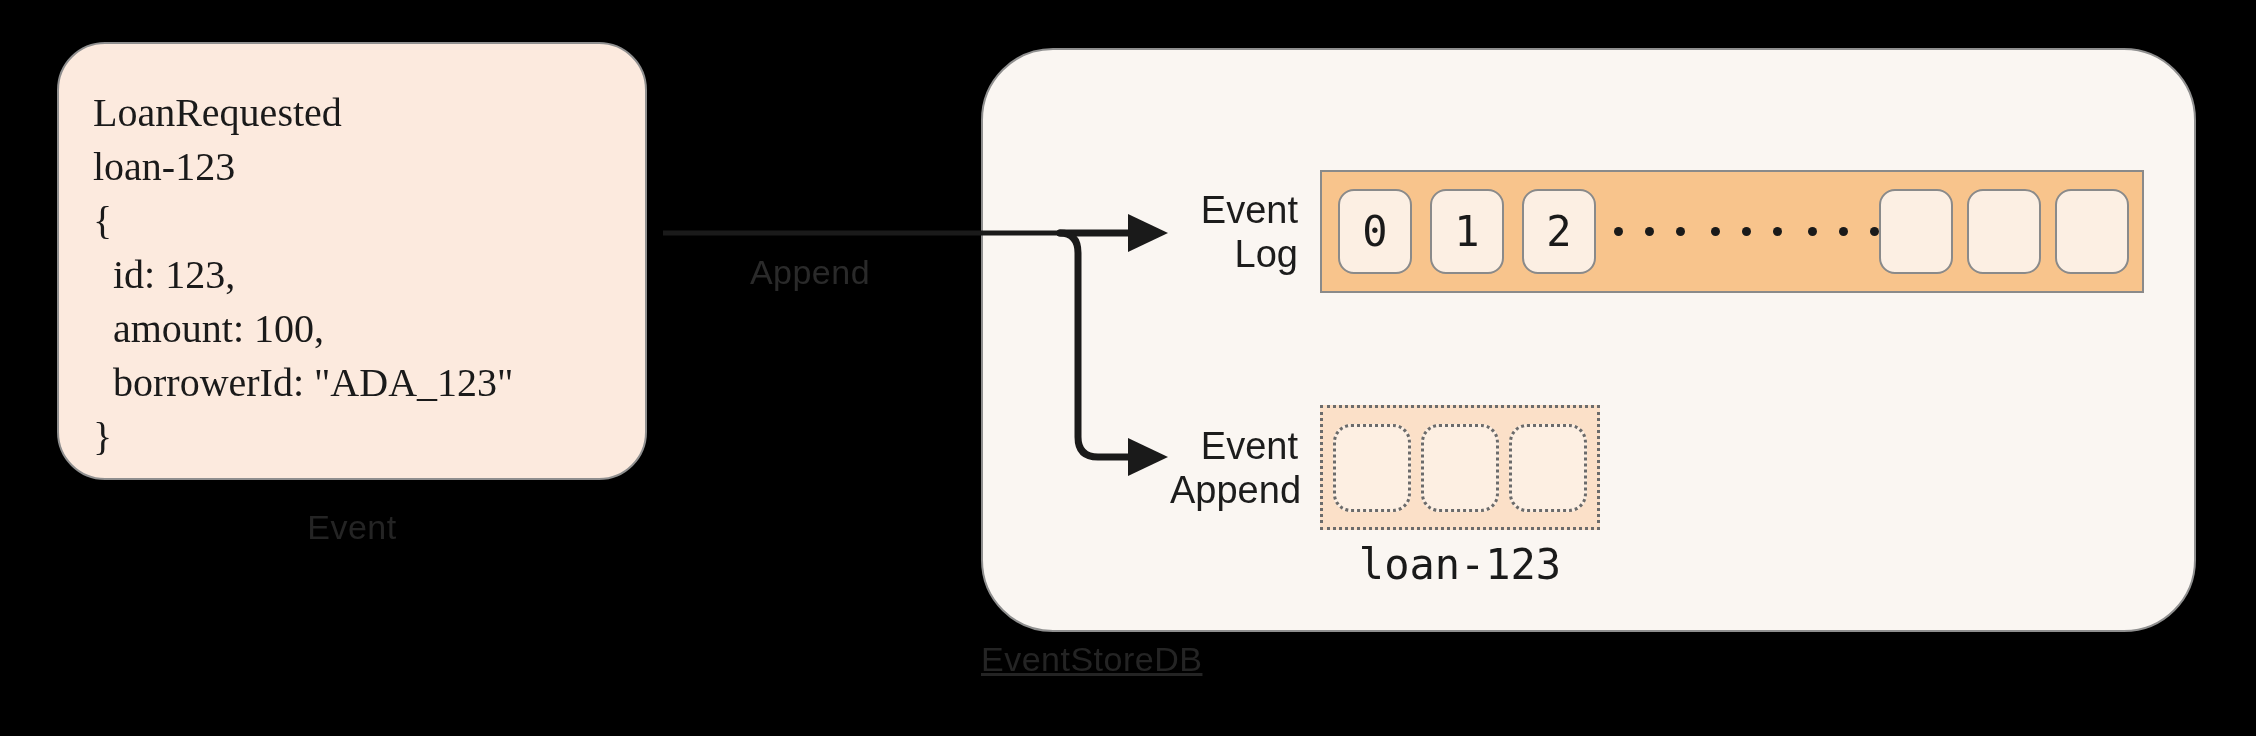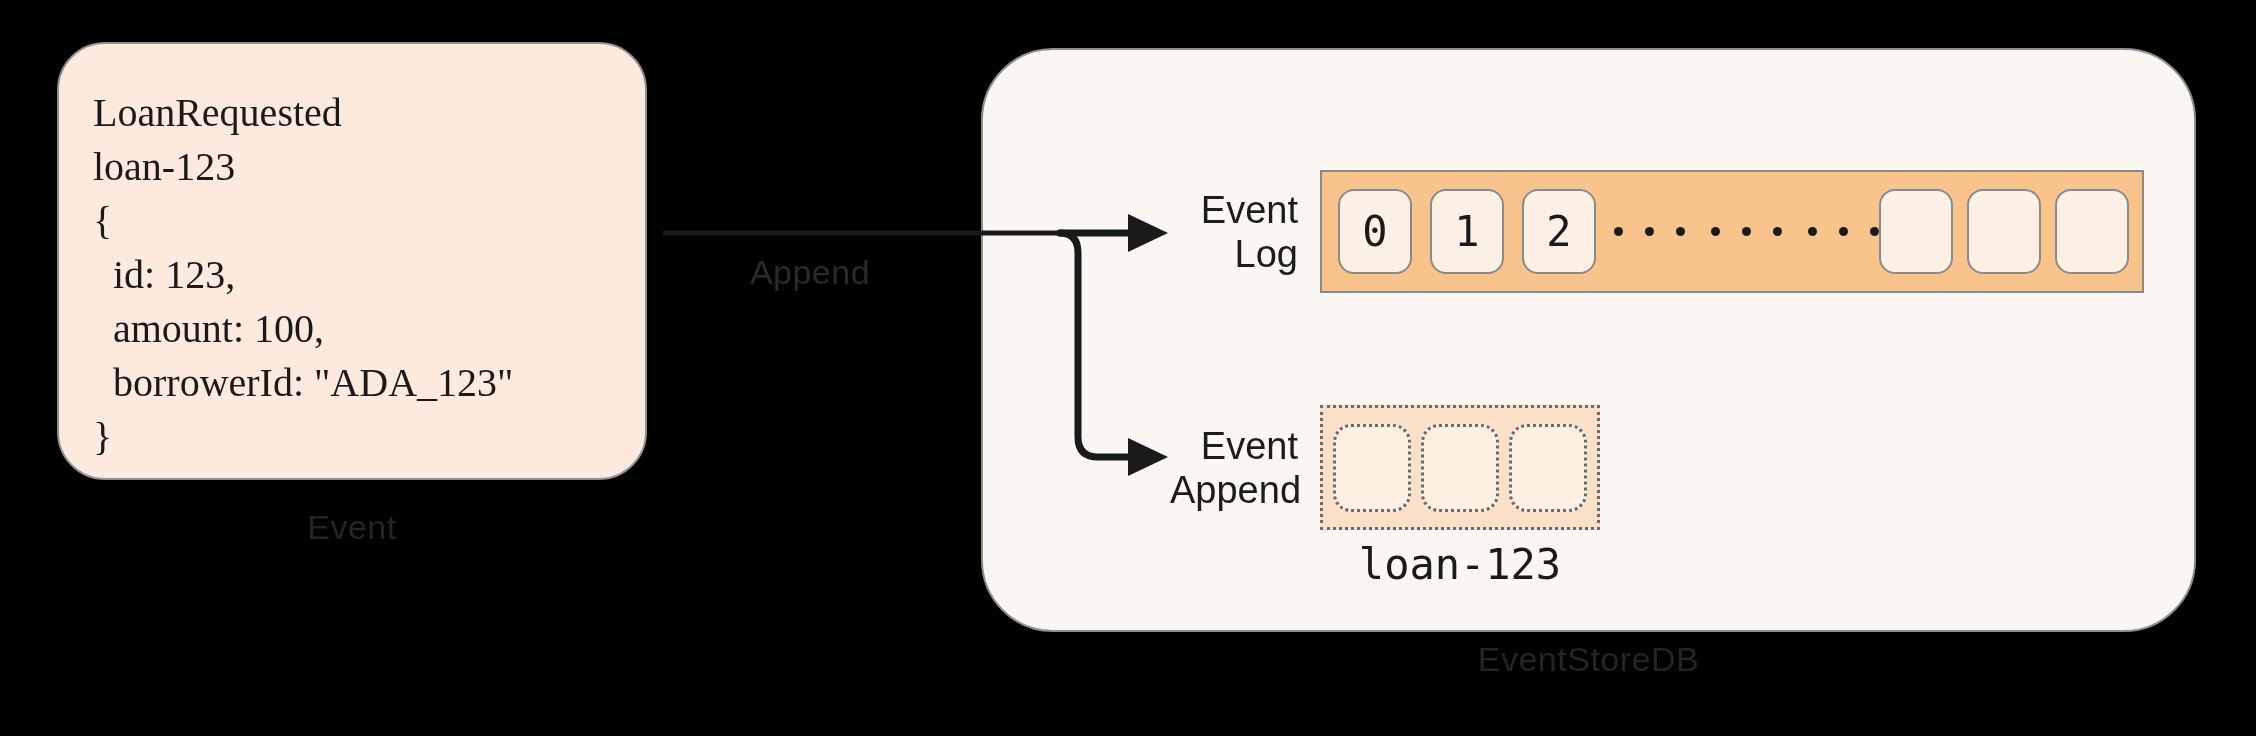--- a/index.html
+++ b/index.html
@@ -27,22 +27,22 @@
     font-size:34px;color:#242424;letter-spacing:.5px;
   }
 
   
   #eventstore-box{
     position:absolute;left:981px;top:48px;width:1215px;height:584px;
     background:#faf6f2;border:2px solid #8f8f8f;border-radius:72px;
     box-sizing:border-box;
   }
   #eventstore-caption{
-    position:absolute;left:981px;top:640px;width:1215px;text-align:center;
-    font-size:34px;color:#242424;letter-spacing:.5px;
+    position:absolute;left:981px;top:640px;width:1215px;text-align:left;
+    font-size:34px;color:#242424;letter-spacing:.5px;text-decoration:underline;
   }
 
   
   #arrow-layer{position:absolute;left:0;top:0;width:2256px;height:736px;
     pointer-events:none;}
   #append-label{
     position:absolute;left:660px;top:253px;width:300px;text-align:center;
     font-size:34px;color:#2a2a2a;letter-spacing:.5px;
   }
 

